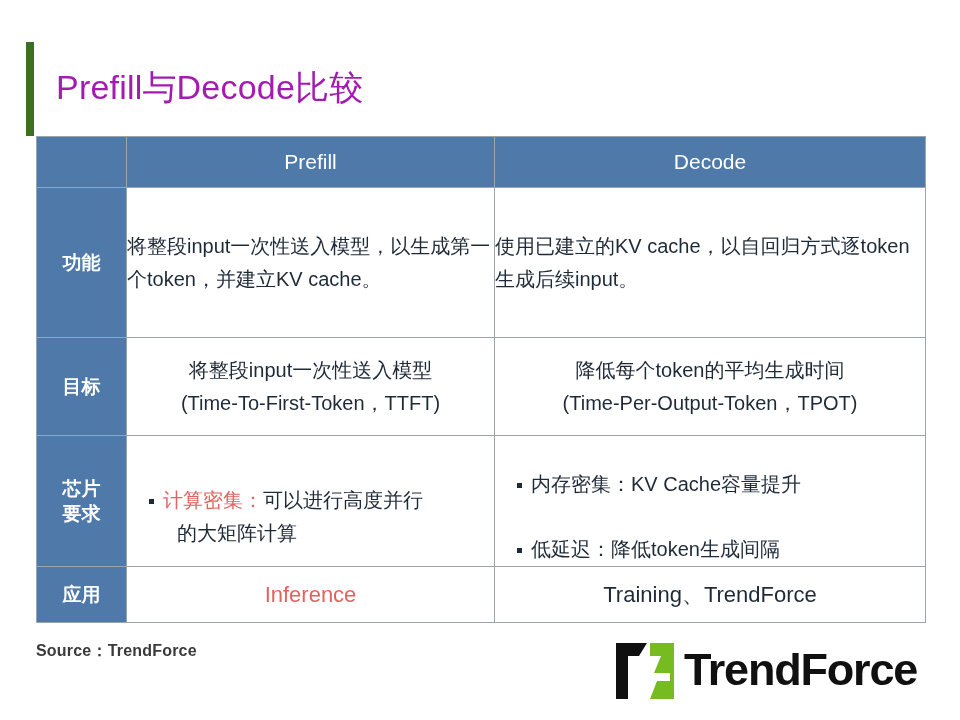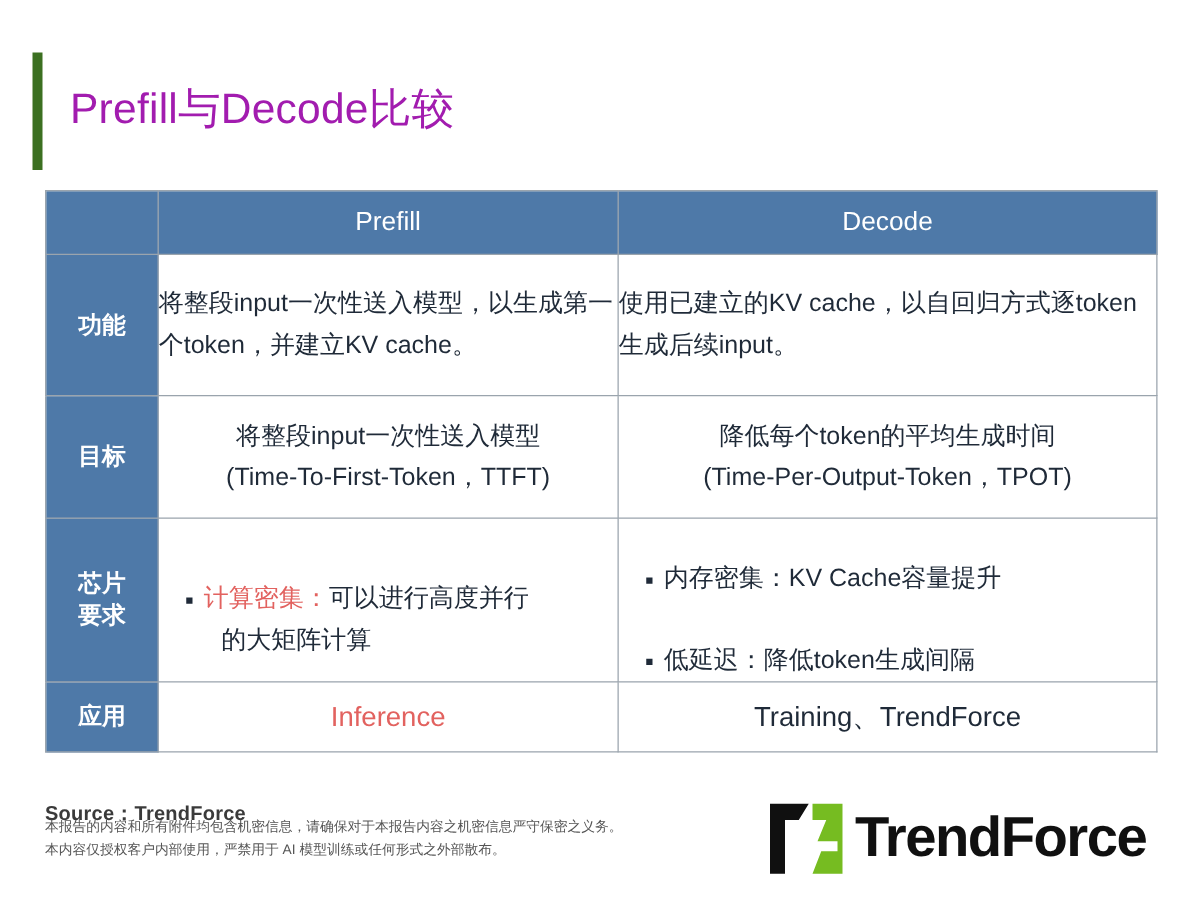--- a/index.html
+++ b/index.html
@@ -68,21 +68,21 @@
     left: 0px;
     top: 10px;
     width: 120px;
     height: 112px;
   }
 
   
   .table {
     position: absolute;
     left: 36px;
-    top: 152px;
+    top: 136px;
     width: 889px;
     border-collapse: collapse;
     table-layout: fixed;
   }
   .table td, .table th {
     border: 1px solid #9aa4ad;
     padding: 0;
     vertical-align: middle;
   }
   col.c-label { width: 90px; }
@@ -115,21 +115,21 @@
   .cell {
     background: #ffffff;
     font-size: 20px;
     line-height: 33px;
     color: #1f2a38;
     padding: 6px 14px;
   }
   .cell.center { text-align: center; }
   .cell.left { text-align: left; }
 
-  .r-func  { height: 113px; }
+  .r-func  { height: 150px; }
   .r-goal  { height: 98px; }
   .r-chip  { height: 107px; }
   .r-app   { height: 56px; margin-top: 20px; }
 
   .pad-left { padding-left: 26px; margin-left: 14px; }
 
   ul.bullets {
     margin: 0;
     padding: 0 0 0 22px;
     list-style: none;
@@ -274,24 +274,20 @@
       <tr class="r-app">
         <td class="rowlabel">应用</td>
         <td class="cell center app-left">Inference</td>
         <td class="cell center app-right">Training、TrendForce</td>
       </tr>
 
     </tbody>
   </table>
 
   <div class="source">Source：TrendForce</div>
-  <div class="disclaimer">
-    <div>本报告的内容和所有附件均包含机密信息，请确保对于本报告内容之机密信息严守保密之义务。</div>
-    <div>本内容仅授权客户内部使用，严禁用于 AI 模型训练或任何形式之外部散布。</div>
-  </div>
 
   <div class="logo">
     <svg class="logo-mark" viewBox="0 0 62 62">
       <path d="M2 3 H33 L25 16 H14 V59 H2 Z" fill="#101010"></path>
       <path d="M36 3 H60 V59 H36 L43 41 H56 V33 H40 L47 16 H36 Z" fill="#76bc21"></path>
     </svg>
     <div class="logo-word">TrendForce</div>
   </div>
 
 </div>

